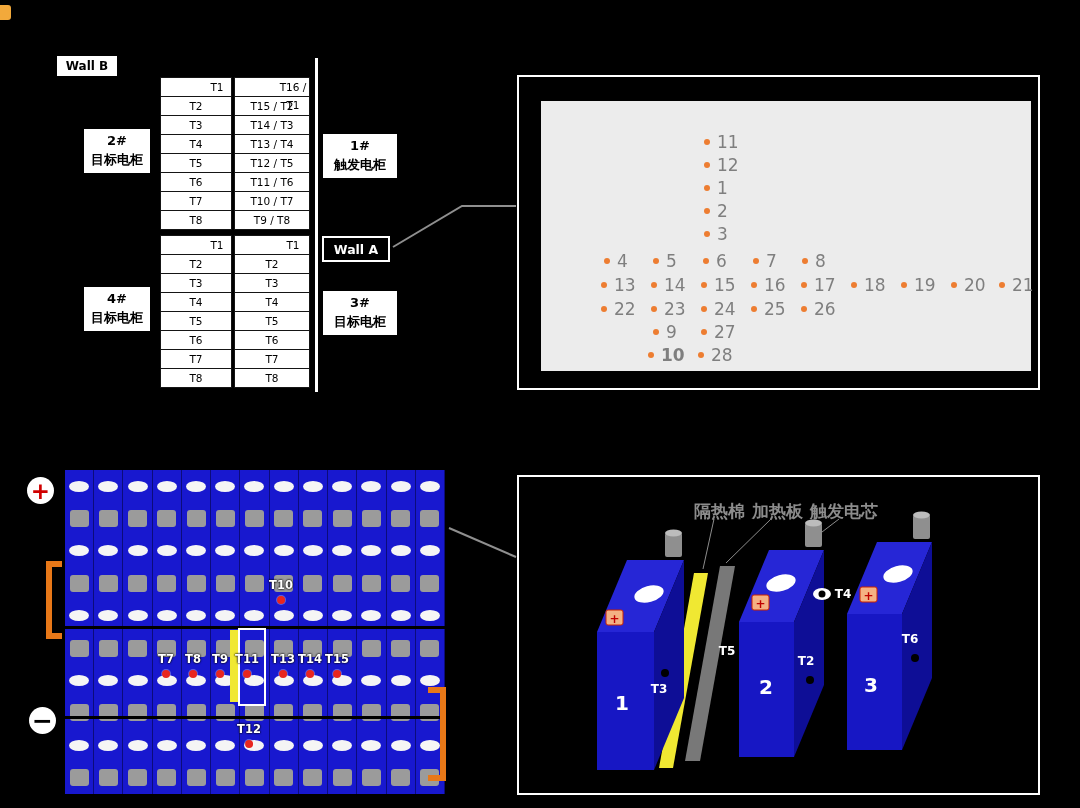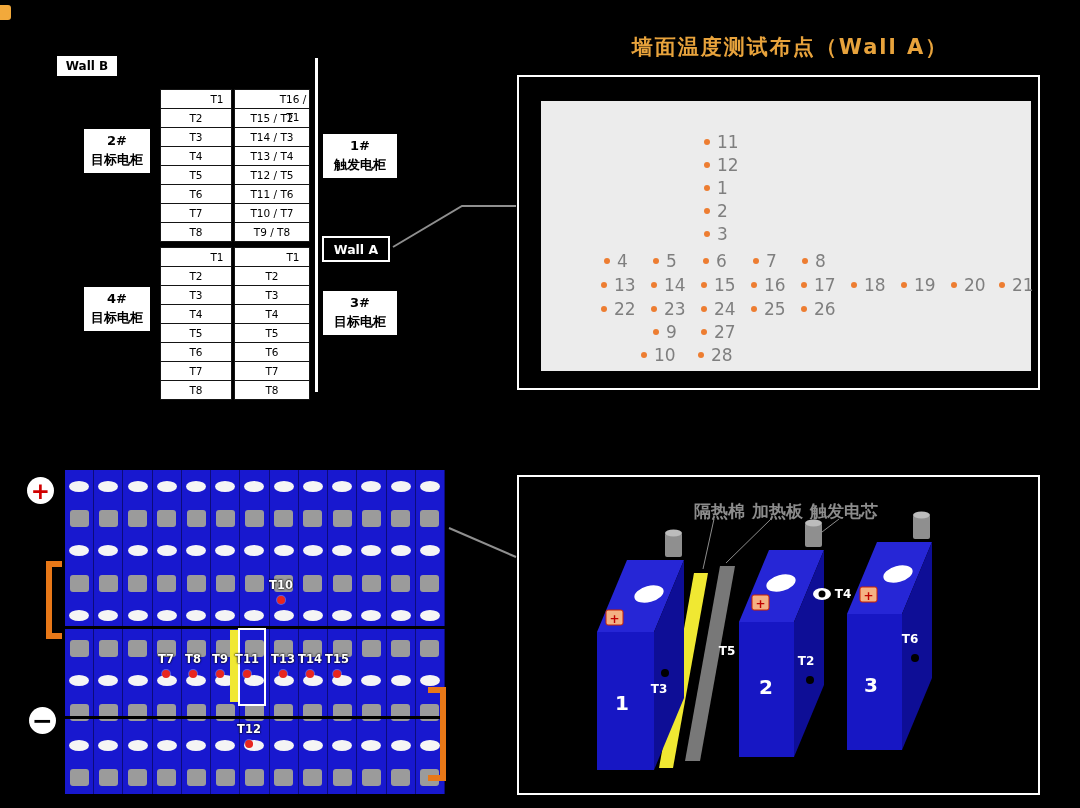--- a/index.html
+++ b/index.html
@@ -7,21 +7,21 @@
          font-family:"DejaVu Sans","Liberation Sans",sans-serif;}
   .title{position:absolute;color:#E8A33C;font-size:21px;font-weight:bold;text-align:center;letter-spacing:2px;}
   .panel{position:absolute;background:#000;border:2px solid #fff;box-sizing:border-box;}
   .wallgray{position:absolute;left:22px;top:24px;width:490px;height:270px;background:#ECECEC;}
   .wpoint{position:absolute;display:flex;align-items:center;gap:7px;transform:translateY(-50%);}
   .wdot{width:6px;height:6px;border-radius:50%;background:#ED7D31;flex:none;}
   .wnum{font-size:17px;color:#7F7F7F;white-space:nowrap;}
   .tcol{position:absolute;}
   .tcell{height:18px;line-height:18px;background:#fff;border:1px solid #151515;margin-top:-1px;
          text-align:center;font-size:10.5px;color:#000;}
-  .tcell:first-child{margin-top:12px;padding-left:42px;}
+  .tcell:first-child{margin-top:0;padding-left:42px;}
   .whitebox{position:absolute;background:#fff;color:#000;font-weight:bold;display:flex;
             align-items:center;justify-content:center;}
   .cablabel{position:absolute;background:#fff;color:#000;font-weight:bold;font-size:13px;
             text-align:center;padding:3px 4px;line-height:1.45;display:flex;flex-direction:column;}
   .walla{position:absolute;left:322px;top:236px;width:64px;height:22px;background:#000;
          border:2px solid #fff;color:#fff;font-weight:bold;font-size:12.5px;display:flex;
          align-items:center;justify-content:center;}
   .wallline{position:absolute;left:315px;top:58px;width:3px;height:334px;background:#fff;}
   .pack{position:absolute;left:65px;top:470px;width:380px;height:324px;background:#1818CF;overflow:hidden;}
   .pcell{position:absolute;display:flex;align-items:center;justify-content:center;box-sizing:border-box;
@@ -119,21 +119,20 @@
     <span>4#</span>
     <span>目标电柜</span>
   </div>
   <div class="cablabel" style="left:323px;top:291px;width:66px;">
     <span>3#</span>
     <span>目标电柜</span>
   </div>
 
   <div class="walla">Wall A</div>
 
-  <div class="title" style="left:555px;top:33px;width:470px;">墙面温度测试布点（Wall A）</div>
 
   <div class="panel" style="left:517px;top:75px;width:523px;height:315px;">
     <div class="wallgray" id="wall-points">
         <div class="wpoint" style="left: 163px; top: 41px;">
           <div class="wdot"></div>
           <div class="wnum">11</div>
         </div>
         <div class="wpoint" style="left: 163px; top: 64px;">
           <div class="wdot"></div>
           <div class="wnum">12</div>
@@ -227,21 +226,21 @@
           <div class="wnum">26</div>
         </div>
         <div class="wpoint" style="left: 112px; top: 231px;">
           <div class="wdot"></div>
           <div class="wnum">9</div>
         </div>
         <div class="wpoint" style="left: 160px; top: 231px;">
           <div class="wdot"></div>
           <div class="wnum">27</div>
         </div>
-        <div class="wpoint" style="left: 100px; top: 254px;">
+        <div class="wpoint" style="left: 107px; top: 254px; font-weight: bold;">
           <div class="wdot"></div>
           <div class="wnum">10</div>
         </div>
         <div class="wpoint" style="left: 157px; top: 254px;">
           <div class="wdot"></div>
           <div class="wnum">28</div>
         </div>
       </div>
   </div>
 

